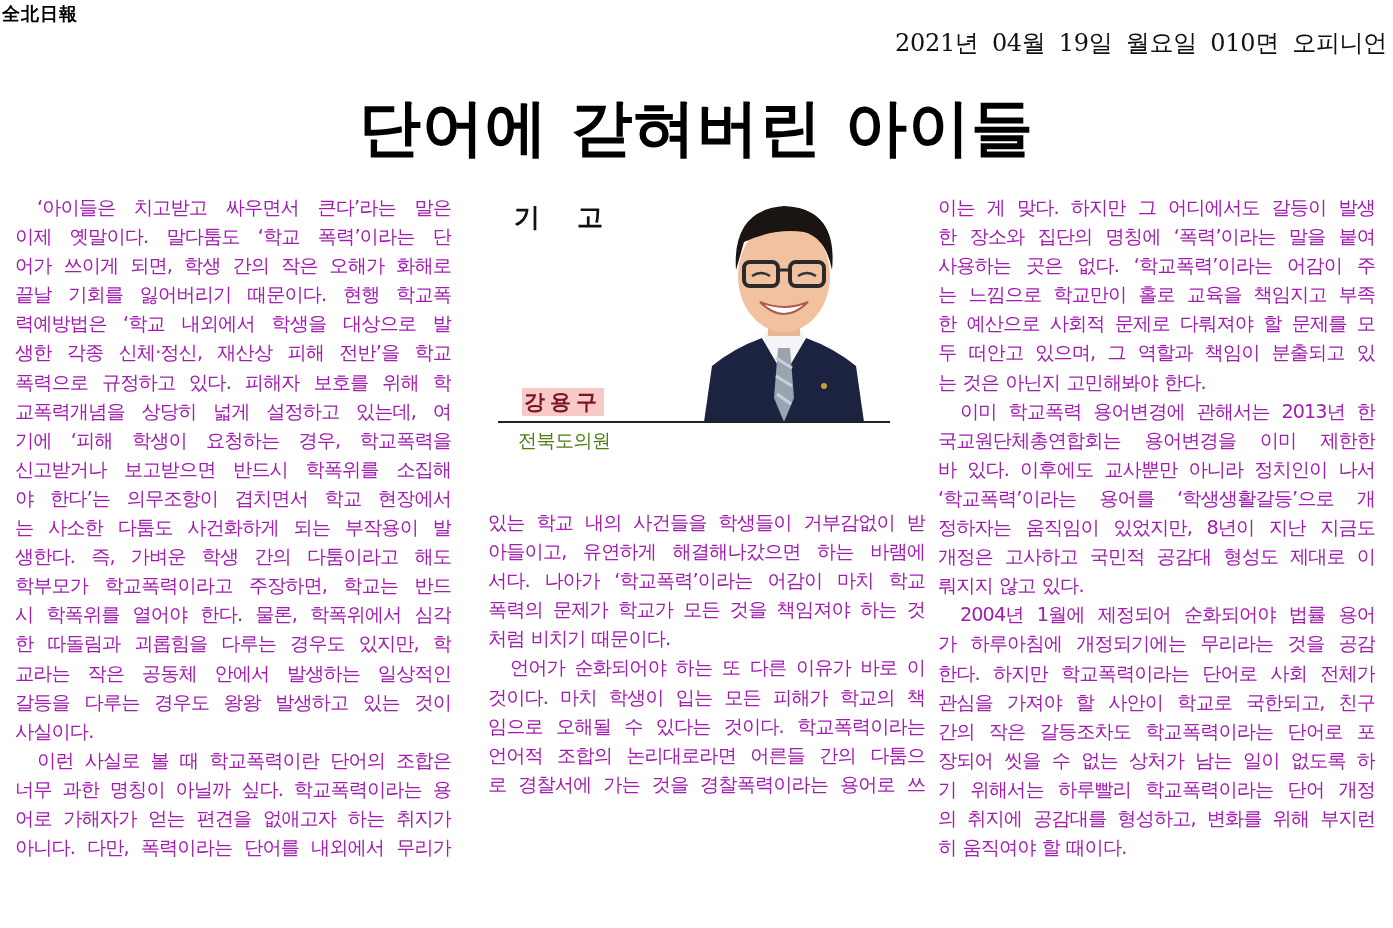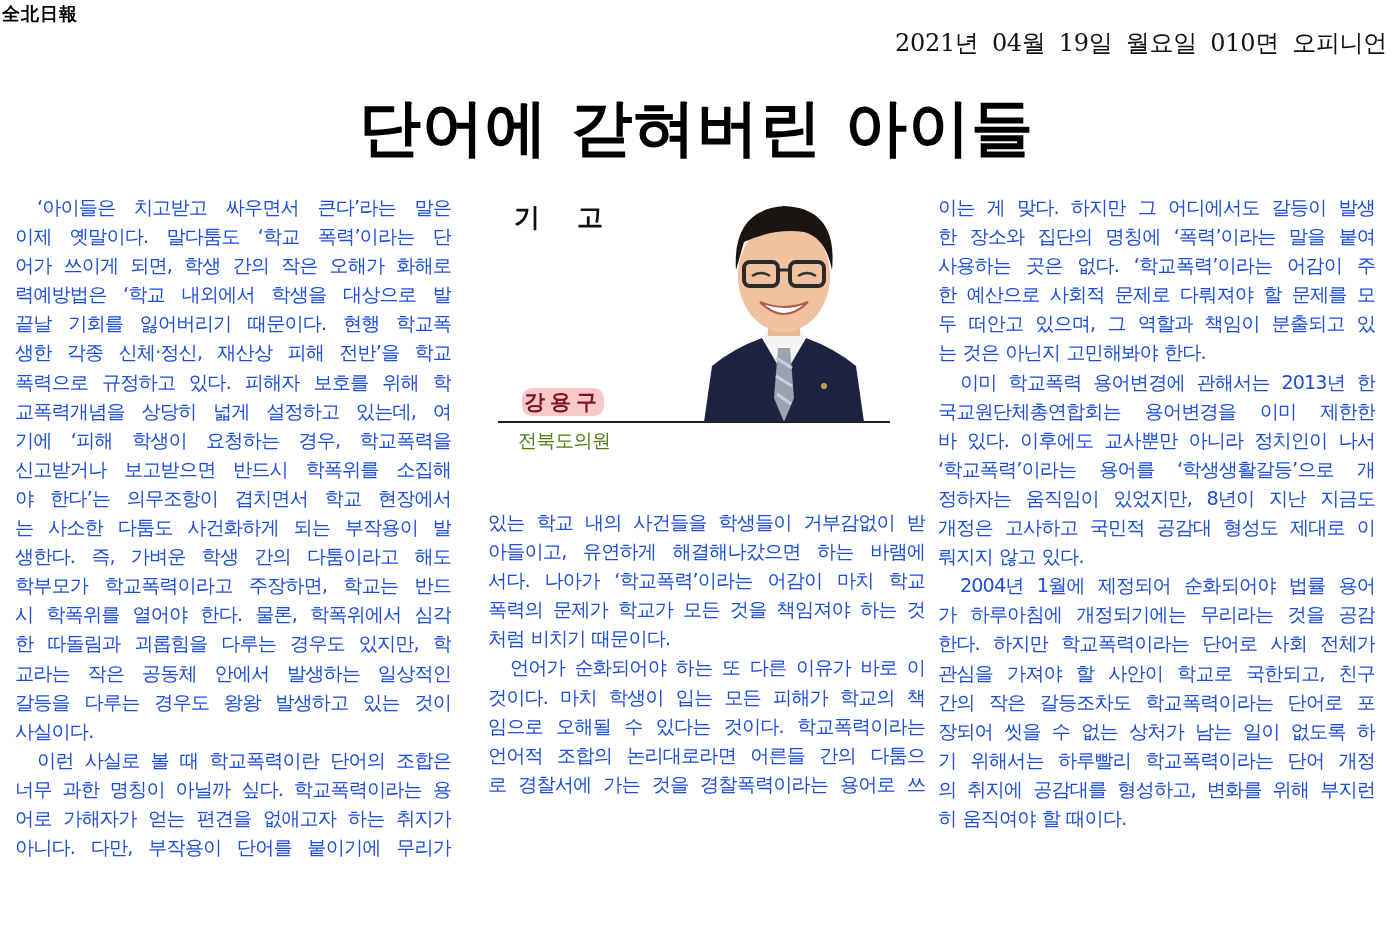--- a/index.html
+++ b/index.html
@@ -18,41 +18,41 @@
   }
   .headline {
     position: absolute; left: 0; right: 0; top: 86px; text-align: center;
     font-family: "DejaVu Sans", sans-serif; font-weight: bold;
     font-size: 62px; letter-spacing: 1px; color: #000;
   }
 
   .col {
     position: absolute;
     font-family: "DejaVu Sans", sans-serif;
-    font-size: 19.2px; line-height: 29.1px; color: #1d4ed8;
+    font-size: 19.2px; line-height: 29.1px; color: #a21caf;
     text-align: justify; text-align-last: justify;
     letter-spacing: -0.9px; word-spacing: 1px;
   }
   .col .line { display: block; white-space: nowrap; overflow: hidden; text-align-last: justify; }
   .col .line.last { text-align-last: left; }
   .col .line.indent { padding-left: 22px; }
 
   .col1 { left: 15px; top: 193px; width: 436px; }
   .col2 { left: 476px; top: 508px; width: 437px; margin-left: 12px; }
   .col3 { left: 938px; top: 193px; width: 437px; }
 
   .byline-box { position: absolute; left: 498px; top: 180px; width: 392px; height: 280px; }
   .section-label {
     position: absolute; left: 16px; top: 20px;
     font-size: 26px; font-weight: bold; letter-spacing: 14px; color: #111;
   }
   .author-name {
     position: absolute; left: 24px; top: 208px;
     font-size: 21px; font-weight: bold; letter-spacing: 5px;
-    color: #7a1420; background: #f8c9c9; padding: 0 2px; line-height: 28px; border-radius: 10px;
+    color: #7a1420; background: #f8c9c9; padding: 0 2px; line-height: 28px;
   }
   .rule {
     position: absolute; left: 0; top: 241px; width: 392px; height: 2px; background: #222;
   }
   .author-title {
     position: absolute; left: 20px; top: 248px;
     font-size: 19px; color: #4d7c0f; letter-spacing: -0.5px;
   }
   .portrait {
     position: absolute; left: 206px; top: 18px; width: 160px; height: 224px; overflow: hidden;
@@ -62,40 +62,40 @@
 <body>
 
 <div class="masthead">全北日報</div>
 <div class="dateline">2021년 04월 19일 월요일 010면 오피니언</div>
 <h1 class="headline">단어에 갇혀버린 아이들</h1>
 
 <div class="col col1">
     <span class="line indent">‘아이들은 치고받고 싸우면서 큰다’라는 말은</span>
     <span class="line">이제 옛말이다. 말다툼도 ‘학교 폭력’이라는 단</span>
     <span class="line">어가 쓰이게 되면, 학생 간의 작은 오해가 화해로</span>
+    <span class="line">끝날 기회를 잃어버리기 때문이다. 현행 학교폭</span>
     <span class="line">력예방법은 ‘학교 내외에서 학생을 대상으로 발</span>
-    <span class="line">끝날 기회를 잃어버리기 때문이다. 현행 학교폭</span>
     <span class="line">생한 각종 신체·정신, 재산상 피해 전반’을 학교</span>
     <span class="line">폭력으로 규정하고 있다. 피해자 보호를 위해 학</span>
     <span class="line">교폭력개념을 상당히 넓게 설정하고 있는데, 여</span>
     <span class="line">기에 ‘피해 학생이 요청하는 경우, 학교폭력을</span>
     <span class="line">신고받거나 보고받으면 반드시 학폭위를 소집해</span>
     <span class="line">야 한다’는 의무조항이 겹치면서 학교 현장에서</span>
     <span class="line">는 사소한 다툼도 사건화하게 되는 부작용이 발</span>
     <span class="line">생한다. 즉, 가벼운 학생 간의 다툼이라고 해도</span>
     <span class="line">학부모가 학교폭력이라고 주장하면, 학교는 반드</span>
     <span class="line">시 학폭위를 열어야 한다. 물론, 학폭위에서 심각</span>
     <span class="line">한 따돌림과 괴롭힘을 다루는 경우도 있지만, 학</span>
     <span class="line">교라는 작은 공동체 안에서 발생하는 일상적인</span>
     <span class="line">갈등을 다루는 경우도 왕왕 발생하고 있는 것이</span>
     <span class="line last">사실이다.</span>
     <span class="line indent">이런 사실로 볼 때 학교폭력이란 단어의 조합은</span>
     <span class="line">너무 과한 명칭이 아닐까 싶다. 학교폭력이라는 용</span>
     <span class="line">어로 가해자가 얻는 편견을 없애고자 하는 취지가</span>
-    <span class="line">아니다. 다만, 부작용이 단어를 붙이기에 무리가</span>
+    <span class="line">아니다. 다만, 폭력이라는 단어를 내외에서 무리가</span>
   </div>
 
 <div class="byline-box">
   <div class="section-label">기 고</div>
   <div class="portrait" aria-label="portrait of author smiling in glasses, dark suit">
     <svg width="160" height="224" viewBox="0 0 160 224">
 
       <path d="M0 224 L8 168 Q30 150 58 140 L80 175 L102 140 Q130 150 152 168 L160 224 Z" fill="#1c2340"></path>
 
       <path d="M58 140 L80 178 L102 140 L96 130 L64 130 Z" fill="#f4f4f6"></path>
@@ -135,20 +135,21 @@
     <span class="line indent">언어가 순화되어야 하는 또 다른 이유가 바로 이</span>
     <span class="line">것이다. 마치 학생이 입는 모든 피해가 학교의 책</span>
     <span class="line">임으로 오해될 수 있다는 것이다. 학교폭력이라는</span>
     <span class="line">언어적 조합의 논리대로라면 어른들 간의 다툼으</span>
     <span class="line">로 경찰서에 가는 것을 경찰폭력이라는 용어로 쓰</span>
   </div>
 <div class="col col3">
     <span class="line">이는 게 맞다. 하지만 그 어디에서도 갈등이 발생</span>
     <span class="line">한 장소와 집단의 명칭에 ‘폭력’이라는 말을 붙여</span>
     <span class="line">사용하는 곳은 없다. ‘학교폭력’이라는 어감이 주</span>
+    <span class="line">는 느낌으로 학교만이 홀로 교육을 책임지고 부족</span>
     <span class="line">한 예산으로 사회적 문제로 다뤄져야 할 문제를 모</span>
     <span class="line">두 떠안고 있으며, 그 역할과 책임이 분출되고 있</span>
     <span class="line last">는 것은 아닌지 고민해봐야 한다.</span>
     <span class="line indent">이미 학교폭력 용어변경에 관해서는 2013년 한</span>
     <span class="line">국교원단체총연합회는 용어변경을 이미 제한한</span>
     <span class="line">바 있다. 이후에도 교사뿐만 아니라 정치인이 나서</span>
     <span class="line">‘학교폭력’이라는 용어를 ‘학생생활갈등’으로 개</span>
     <span class="line">정하자는 움직임이 있었지만, 8년이 지난 지금도</span>
     <span class="line">개정은 고사하고 국민적 공감대 형성도 제대로 이</span>
     <span class="line last">뤄지지 않고 있다.</span>

